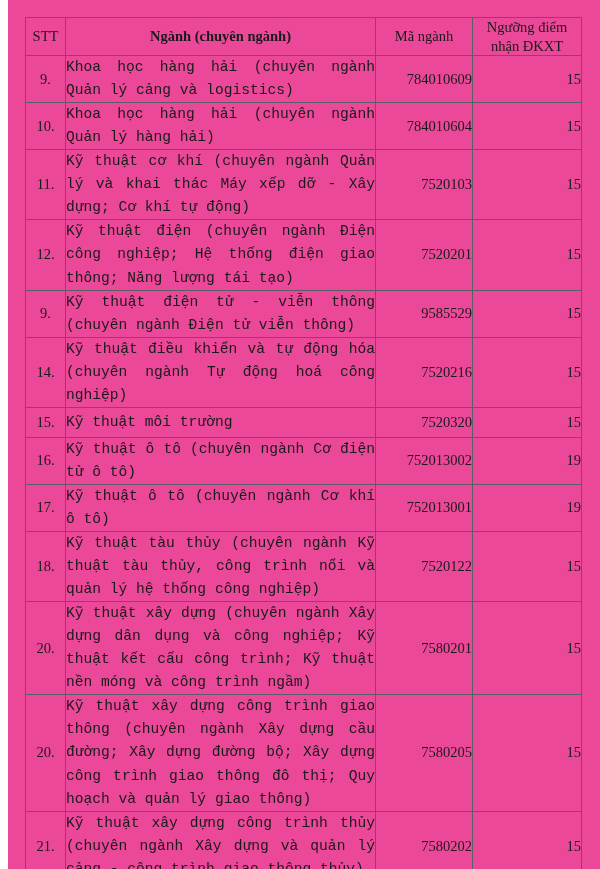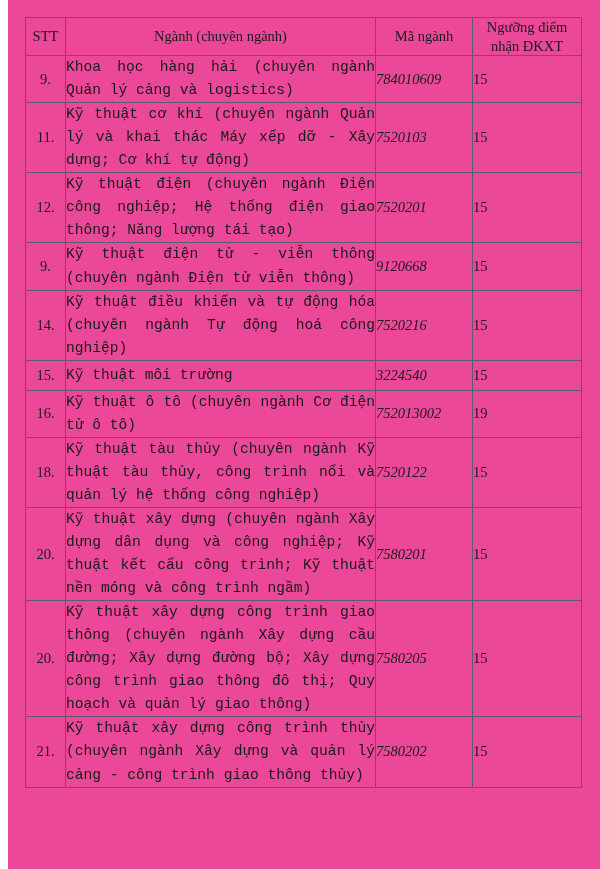--- a/index.html
+++ b/index.html
@@ -47,21 +47,21 @@
   col.c-ma     { width: 97px; }
   col.c-nguong { width: 109px; }
 
   thead td {
     text-align: center;
     font-size: 14.5px;
     line-height: 1.28;
     padding: 5px 4px;
     height: 30px;
   }
-  thead td.h-nganh { padding-left: 6px; padding-right: 6px; }
+  thead td.h-nganh { padding-left: 6px; padding-right: 6px; font-weight: bold; }
 
   td.stt {
     text-align: center;
     font-size: 14.5px;
     padding: 2px 2px;
   }
   td.nganh {
     text-align: justify;
     text-justify: inter-word;
     font-size: 14.6px;
@@ -70,27 +70,26 @@
     hyphens: none;
     font-family: Liberation Mono, monospace;
   }
   td.nganh.single {
     padding-top: 3px;
     padding-bottom: 3px;
     text-align: left;
     margin-left: 40px;
   }
   td.ma {
-    text-align: left;
+    text-align: right;
     font-size: 14.5px;
     padding: 2px 2px;
-    font-style: italic;
   }
   td.nguong {
-    text-align: left;
+    text-align: right;
     font-size: 14.5px;
     padding: 2px 2px;
   }
   
   td.nganh > span.txt {
     display: block;
     text-align: justify;
   }
   td.nganh.single > span.txt { text-align: left; }
 </style>
@@ -120,65 +119,81 @@
       <tbody id="tbody">
           <tr>
             <td class="stt">9.</td>
             <td class="nganh">
               <span class="txt">Khoa học hàng hải (chuyên ngành Quản lý cảng và logistics)</span>
             </td>
             <td class="ma">784010609</td>
             <td class="nguong">15</td>
           </tr>
           <tr>
+            <td class="stt">10.</td>
+            <td class="nganh">
+              <span class="txt">Khoa học hàng hải (chuyên ngành Quản lý hàng hải)</span>
+            </td>
+            <td class="ma">784010604</td>
+            <td class="nguong">15</td>
+          </tr>
+          <tr>
             <td class="stt">11.</td>
             <td class="nganh">
               <span class="txt">Kỹ thuật cơ khí (chuyên ngành Quản lý và khai thác Máy xếp dỡ - Xây dựng; Cơ khí tự động)</span>
             </td>
             <td class="ma">7520103</td>
             <td class="nguong">15</td>
           </tr>
           <tr>
             <td class="stt">12.</td>
             <td class="nganh">
               <span class="txt">Kỹ thuật điện (chuyên ngành Điện công nghiệp; Hệ thống điện giao thông; Năng lượng tái tạo)</span>
             </td>
             <td class="ma">7520201</td>
             <td class="nguong">15</td>
           </tr>
           <tr>
             <td class="stt">9.</td>
             <td class="nganh">
               <span class="txt">Kỹ thuật điện tử - viễn thông (chuyên ngành Điện tử viễn thông)</span>
             </td>
-            <td class="ma">9120668</td>
+            <td class="ma">9585529</td>
             <td class="nguong">15</td>
           </tr>
           <tr>
             <td class="stt">14.</td>
             <td class="nganh">
               <span class="txt">Kỹ thuật điều khiển và tự động hóa (chuyên ngành Tự động hoá công nghiệp)</span>
             </td>
             <td class="ma">7520216</td>
             <td class="nguong">15</td>
           </tr>
           <tr>
             <td class="stt">15.</td>
             <td class="nganh single">
               <span class="txt">Kỹ thuật môi trường</span>
             </td>
-            <td class="ma">3224540</td>
+            <td class="ma">7520320</td>
             <td class="nguong">15</td>
           </tr>
           <tr>
             <td class="stt">16.</td>
             <td class="nganh">
               <span class="txt">Kỹ thuật ô tô (chuyên ngành Cơ điện tử ô tô)</span>
             </td>
             <td class="ma">752013002</td>
+            <td class="nguong">19</td>
+          </tr>
+          <tr>
+            <td class="stt">17.</td>
+            <td class="nganh">
+              <span class="txt">Kỹ thuật ô tô (chuyên ngành Cơ khí ô tô)</span>
+            </td>
+            <td class="ma">752013001</td>
             <td class="nguong">19</td>
           </tr>
           <tr>
             <td class="stt">18.</td>
             <td class="nganh">
               <span class="txt">Kỹ thuật tàu thủy (chuyên ngành Kỹ thuật tàu thủy, công trình nổi và quản lý hệ thống công nghiệp)</span>
             </td>
             <td class="ma">7520122</td>
             <td class="nguong">15</td>
           </tr>

